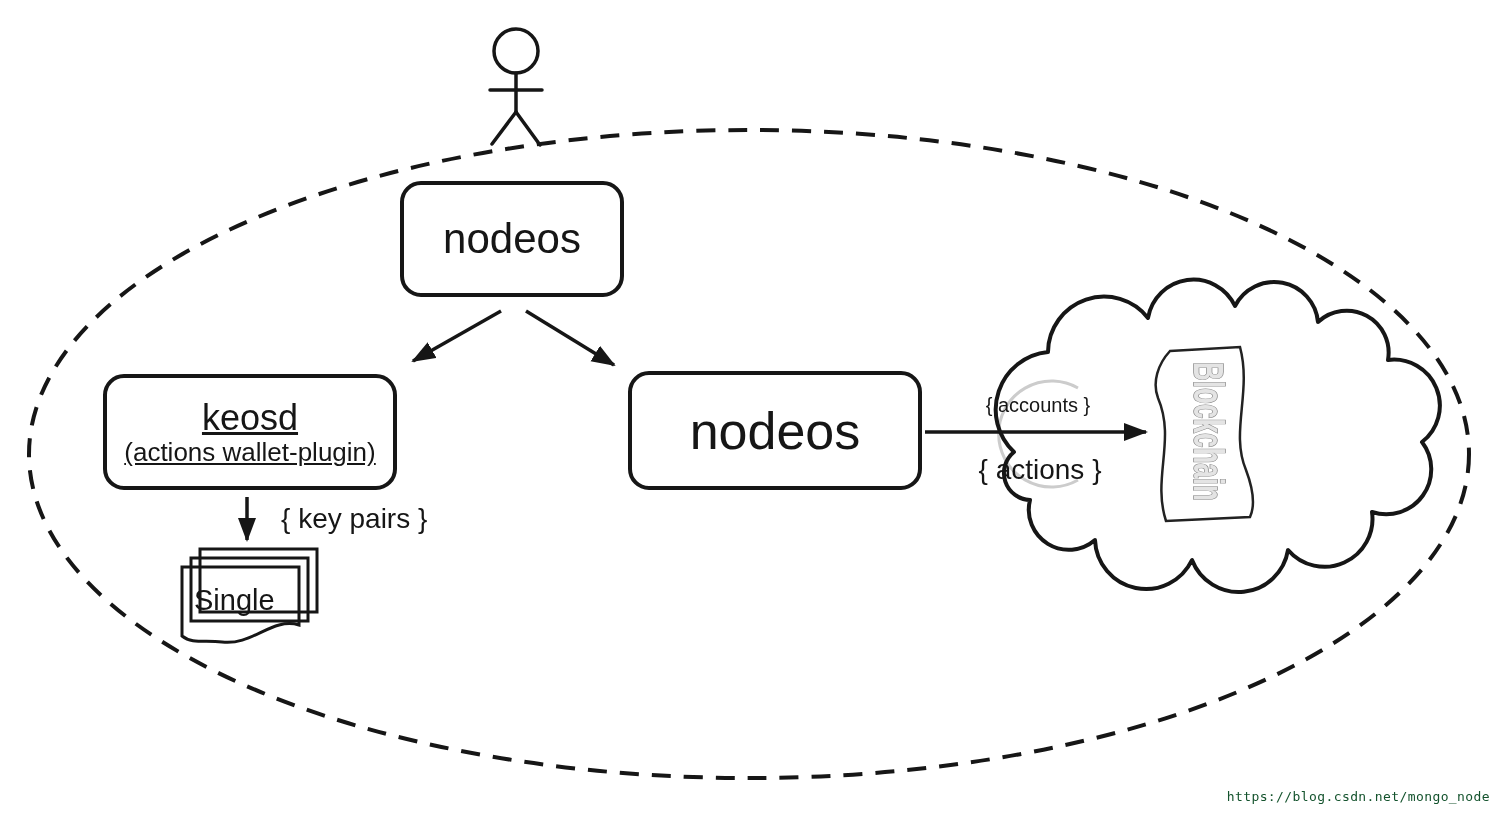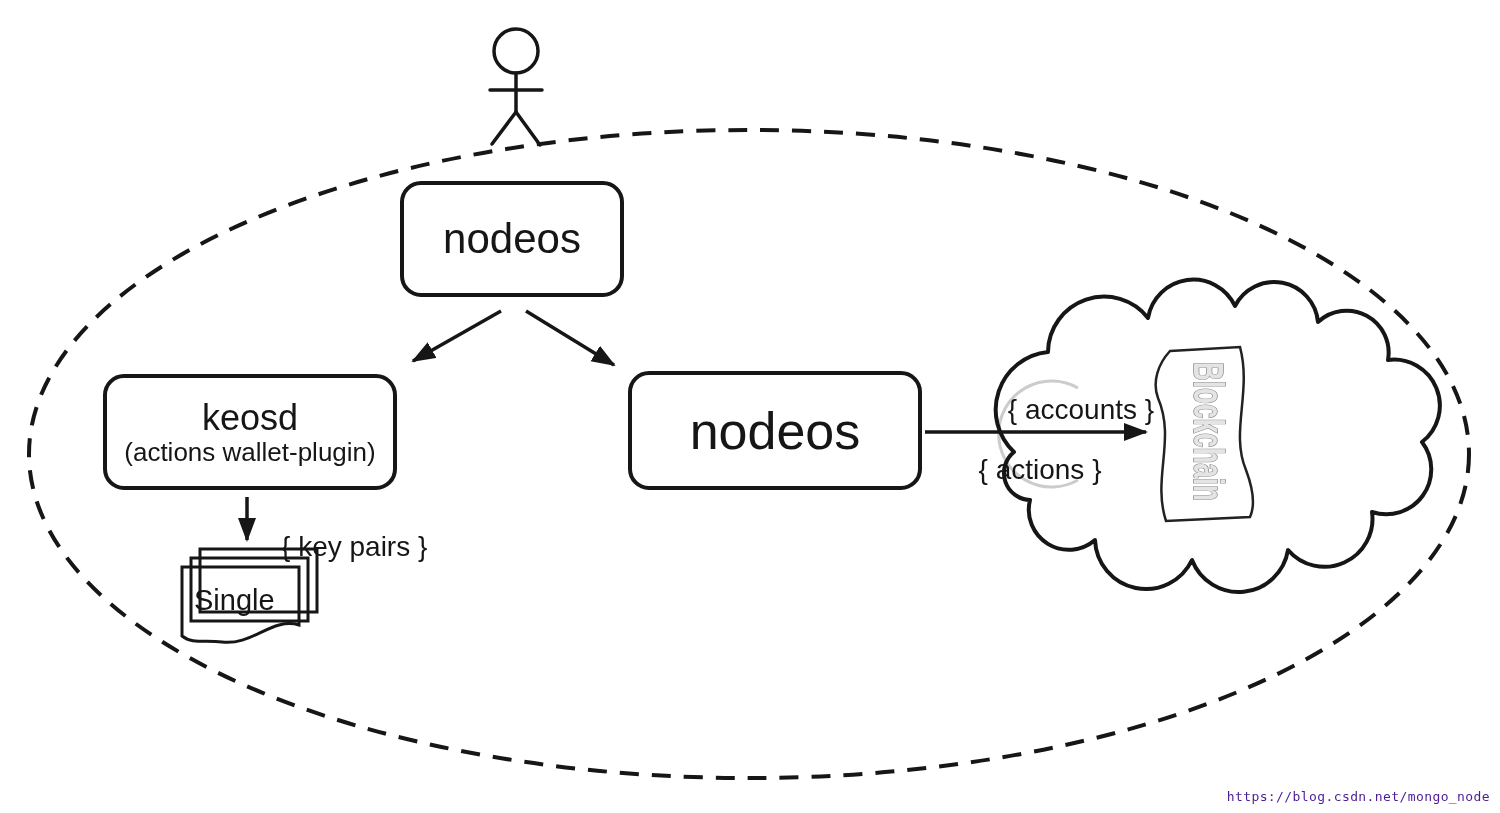--- a/index.html
+++ b/index.html
@@ -20,37 +20,37 @@
     font-family: "Liberation Sans", sans-serif;
   }
   .box-label {
     display: flex;
     align-items: center;
     justify-content: center;
     flex-direction: column;
     text-align: center;
   }
   #cleos-label { left: 402px; top: 183px; width: 220px; height: 112px; font-size: 42px; }
-  #keosd-label-wrap { left: 105px; top: 376px; width: 290px; height: 112px; }
+  #keosd-label-wrap { left: 105px; top: 376px; width: 290px; height: 112px; text-decoration: underline; }
   #keosd-title { font-size: 36px; line-height: 1.15; }
   #keosd-subtitle { font-size: 26px; line-height: 1.1; }
   #nodeos-label { left: 630px; top: 373px; width: 290px; height: 115px; font-size: 52px; }
-  #key-pairs-label { left: 281px; top: 503px; font-size: 28px; margin-top: 28px; }
+  #key-pairs-label { left: 281px; top: 503px; font-size: 28px; }
   #wallets-label { left: 194px; top: 584px; font-size: 29px; }
-  #accounts-label { left: 1038px; top: 394px; transform: translateX(-50%); font-size: 28px; margin-left: 43px; }
+  #accounts-label { left: 1038px; top: 394px; transform: translateX(-50%); font-size: 20px; }
   #actions-label { left: 1040px; top: 454px; transform: translateX(-50%); font-size: 28px; }
   #single-host-label { left: 748px; top: 716px; transform: translateX(-50%); font-size: 37px; }
   #watermark {
     position: absolute;
     right: 10px;
     top: 789px;
     font-family: "DejaVu Sans Mono", monospace;
     font-size: 13px;
     letter-spacing: 0.4px;
-    color: #4c1d95;
+    color: #14532d;
   }
   svg .ink { stroke: #161616; fill: none; }
 </style>
 </head>
 <body>
 
 <div id="canvas">
 
   <svg id="diagram-svg" width="1500" height="813" viewBox="0 0 1500 813">
     <defs>

